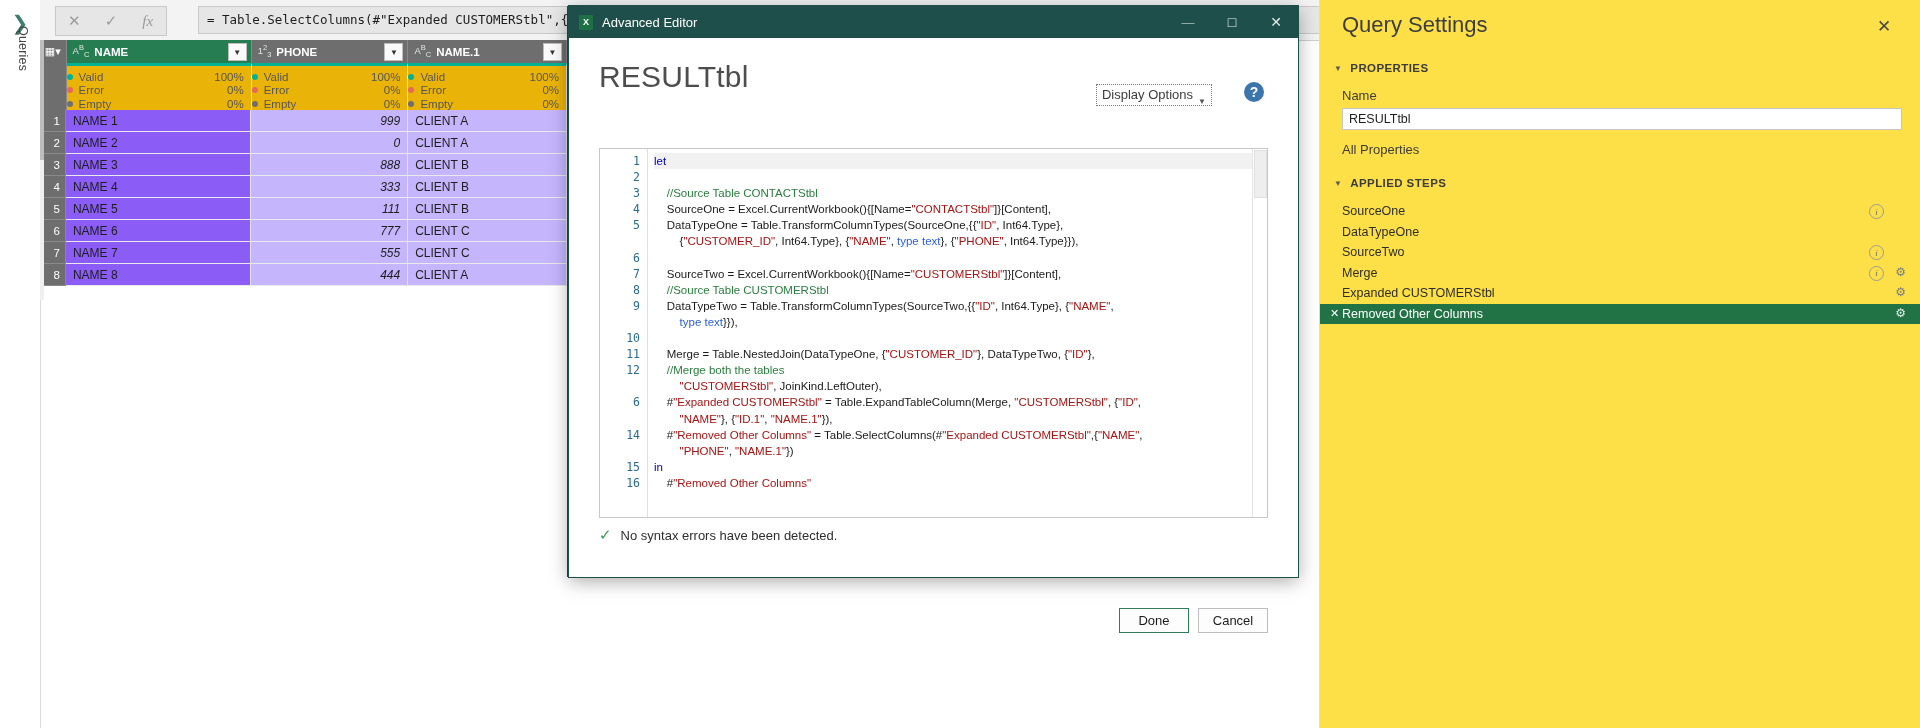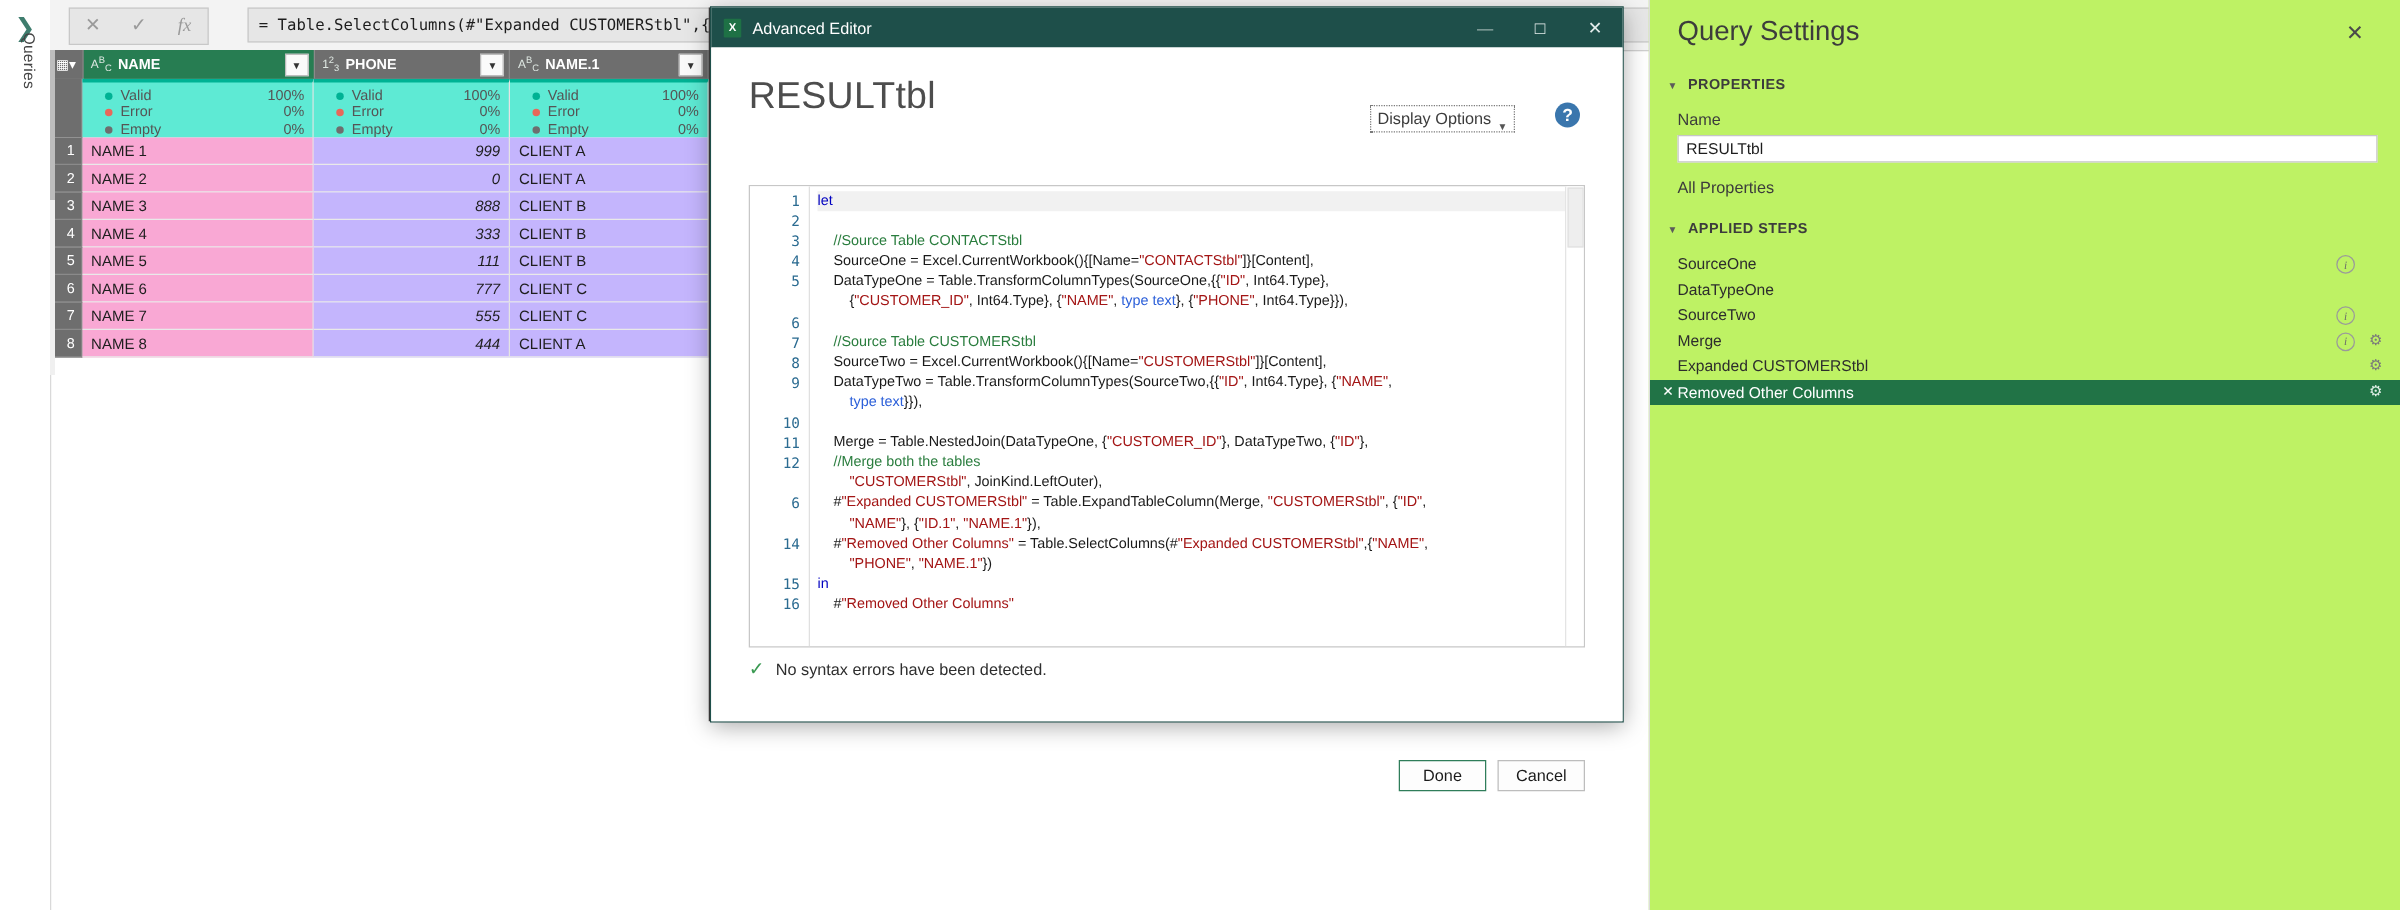--- a/index.html
+++ b/index.html
@@ -63,40 +63,40 @@
   .ticon{font-size:9.5px;margin-right:5px;color:#dfe8e3;font-weight:normal;white-space:nowrap;}
   .ticon sub,.ticon sup{font-size:7.5px;}
   .hdr-drop{
     position:absolute;right:4px;top:3px;width:17px;height:16px;
     background:#fafafa;border:1px solid #bdbdbd;color:#333;font-size:8px;
     display:flex;align-items:center;justify-content:center;cursor:pointer;
   }
   .qual-row{display:flex;height:47px;}
   .qual-corner{width:27px;background:#6e6e6e;border-right:1px solid #8a8a8a;}
   .qual-cell{
-    box-sizing:border-box;border-right:1px solid #e4e4e4;background:#5eead4;
-    border-top:3px solid #00b294;padding:4px 7px 0 18px;
+    box-sizing:border-box;border-right:1px solid #e4e4e4;background:#eab308;
+    border-top:3px solid #00b294;padding:4px 7px 0 0;
   }
   .qual-line{display:flex;align-items:center;font-size:11.5px;color:#555;height:13.5px;}
   .dot{width:6px;height:6px;border-radius:50%;margin-right:6px;flex:none;}
   .dot.ok{background:#00b294;}
   .dot.err{background:#e8685a;}
   .dot.emp{background:#6e6e6e;}
   .qual-line .pct{margin-left:auto;}
   .drow{display:flex;height:22px;}
   .dnum{
     width:27px;background:#6e6e6e;color:#fff;font-size:11.5px;
     display:flex;align-items:center;justify-content:flex-end;padding-right:5px;
     box-sizing:border-box;border-bottom:1px solid #8a8a8a;border-right:1px solid #8a8a8a;
   }
   .dcell{
     box-sizing:border-box;border-right:1px solid #e4e4e4;border-bottom:1px solid #e9e9e9;
     font-size:12px;color:#1e1e1e;display:flex;align-items:center;padding:0 7px;background:#c4b5fd;
   }
-  .dcell.selcol{background:#f9a8d4;text-align:right;}
+  .dcell.selcol{background:#8b5cf6;text-align:right;}
   .dcell.num{justify-content:flex-end;font-style:italic;}
   #grid-scroll-v{position:absolute;left:40px;top:40px;width:4px;height:260px;background:#f0f0f0;}
   #grid-scroll-v i{display:block;width:4px;height:120px;background:#bdbdbd;}
 
   
   #adv-editor{
     position:absolute;left:569px;top:6px;width:729px;height:571px;
     background:#fff;box-shadow:0 0 0 1px #1f4f4a, 0 4px 18px rgba(0,0,0,.35);
   }
   #ae-title{
@@ -165,21 +165,21 @@
   #ae-buttons{position:absolute;right:30px;top:524px;display:flex;gap:9px;}
   #ae-buttons button{
     font-family:"Liberation Sans",sans-serif;font-size:13px;
     width:70px;height:25px;background:#fdfdfd;border:1px solid #bdbdbd;
     color:#1b1b1b;cursor:pointer;margin-top:46px;
   }
   #ae-buttons button.primary{border:1px solid #2f7d5a;}
 
   
   #query-settings{
-    position:absolute;right:0;top:0;width:600px;height:728px;background:#bef264;
+    position:absolute;right:0;top:0;width:600px;height:728px;background:#fde047;
     border-left:1px solid #dcdcdc;
   }
   #qs-head{position:relative;height:52px;}
   #qs-title{position:absolute;left:22px;top:12px;font-size:22px;color:#3c3c3c;}
   #qs-close{
     position:absolute;right:26px;top:16px;width:20px;height:20px;
     color:#4a4a4a;font-size:17px;display:flex;align-items:center;justify-content:center;cursor:pointer;
   }
   .qs-section{position:relative;margin-top:6px;}
   .qs-section-hdr{
@@ -413,22 +413,22 @@
           <div>16</div>
         </div>
       <div id="code">
           <div class="ln first"><span class="kw">let</span></div>
           <div class="ln">&nbsp;</div>
           <div class="ln">    <span class="cm">//Source Table CONTACTStbl</span></div>
           <div class="ln">    SourceOne = Excel.CurrentWorkbook(){[Name=<span class="st">"CONTACTStbl"</span>]}[Content],</div>
           <div class="ln">    DataTypeOne = Table.TransformColumnTypes(SourceOne,{{<span class="st">"ID"</span>, Int64.Type},</div>
           <div class="ln">        {<span class="st">"CUSTOMER_ID"</span>, Int64.Type}, {<span class="st">"NAME"</span>, <span class="ty">type text</span>}, {<span class="st">"PHONE"</span>, Int64.Type}}),</div>
           <div class="ln">&nbsp;</div>
+          <div class="ln">    SourceTwo = Excel.CurrentWorkbook(){[Name=<span class="st">"CUSTOMERStbl"</span>]}[Content],</div>
           <div class="ln">    <span class="cm">//Source Table CUSTOMERStbl</span></div>
-          <div class="ln">    SourceTwo = Excel.CurrentWorkbook(){[Name=<span class="st">"CUSTOMERStbl"</span>]}[Content],</div>
           <div class="ln">    DataTypeTwo = Table.TransformColumnTypes(SourceTwo,{{<span class="st">"ID"</span>, Int64.Type}, {<span class="st">"NAME"</span>,</div>
           <div class="ln">        <span class="ty">type text</span>}}),</div>
           <div class="ln">&nbsp;</div>
           <div class="ln">    Merge = Table.NestedJoin(DataTypeOne, {<span class="st">"CUSTOMER_ID"</span>}, DataTypeTwo, {<span class="st">"ID"</span>},</div>
           <div class="ln">    <span class="cm">//Merge both the tables</span></div>
           <div class="ln">        <span class="st">"CUSTOMERStbl"</span>, JoinKind.LeftOuter),</div>
           <div class="ln">    #<span class="st">"Expanded CUSTOMERStbl"</span> = Table.ExpandTableColumn(Merge, <span class="st">"CUSTOMERStbl"</span>, {<span class="st">"ID"</span>,</div>
           <div class="ln">        <span class="st">"NAME"</span>}, {<span class="st">"ID.1"</span>, <span class="st">"NAME.1"</span>}),</div>
           <div class="ln">    #<span class="st">"Removed Other Columns"</span> = Table.SelectColumns(#<span class="st">"Expanded CUSTOMERStbl"</span>,{<span class="st">"NAME"</span>,</div>
           <div class="ln">        <span class="st">"PHONE"</span>, <span class="st">"NAME.1"</span>})</div>

